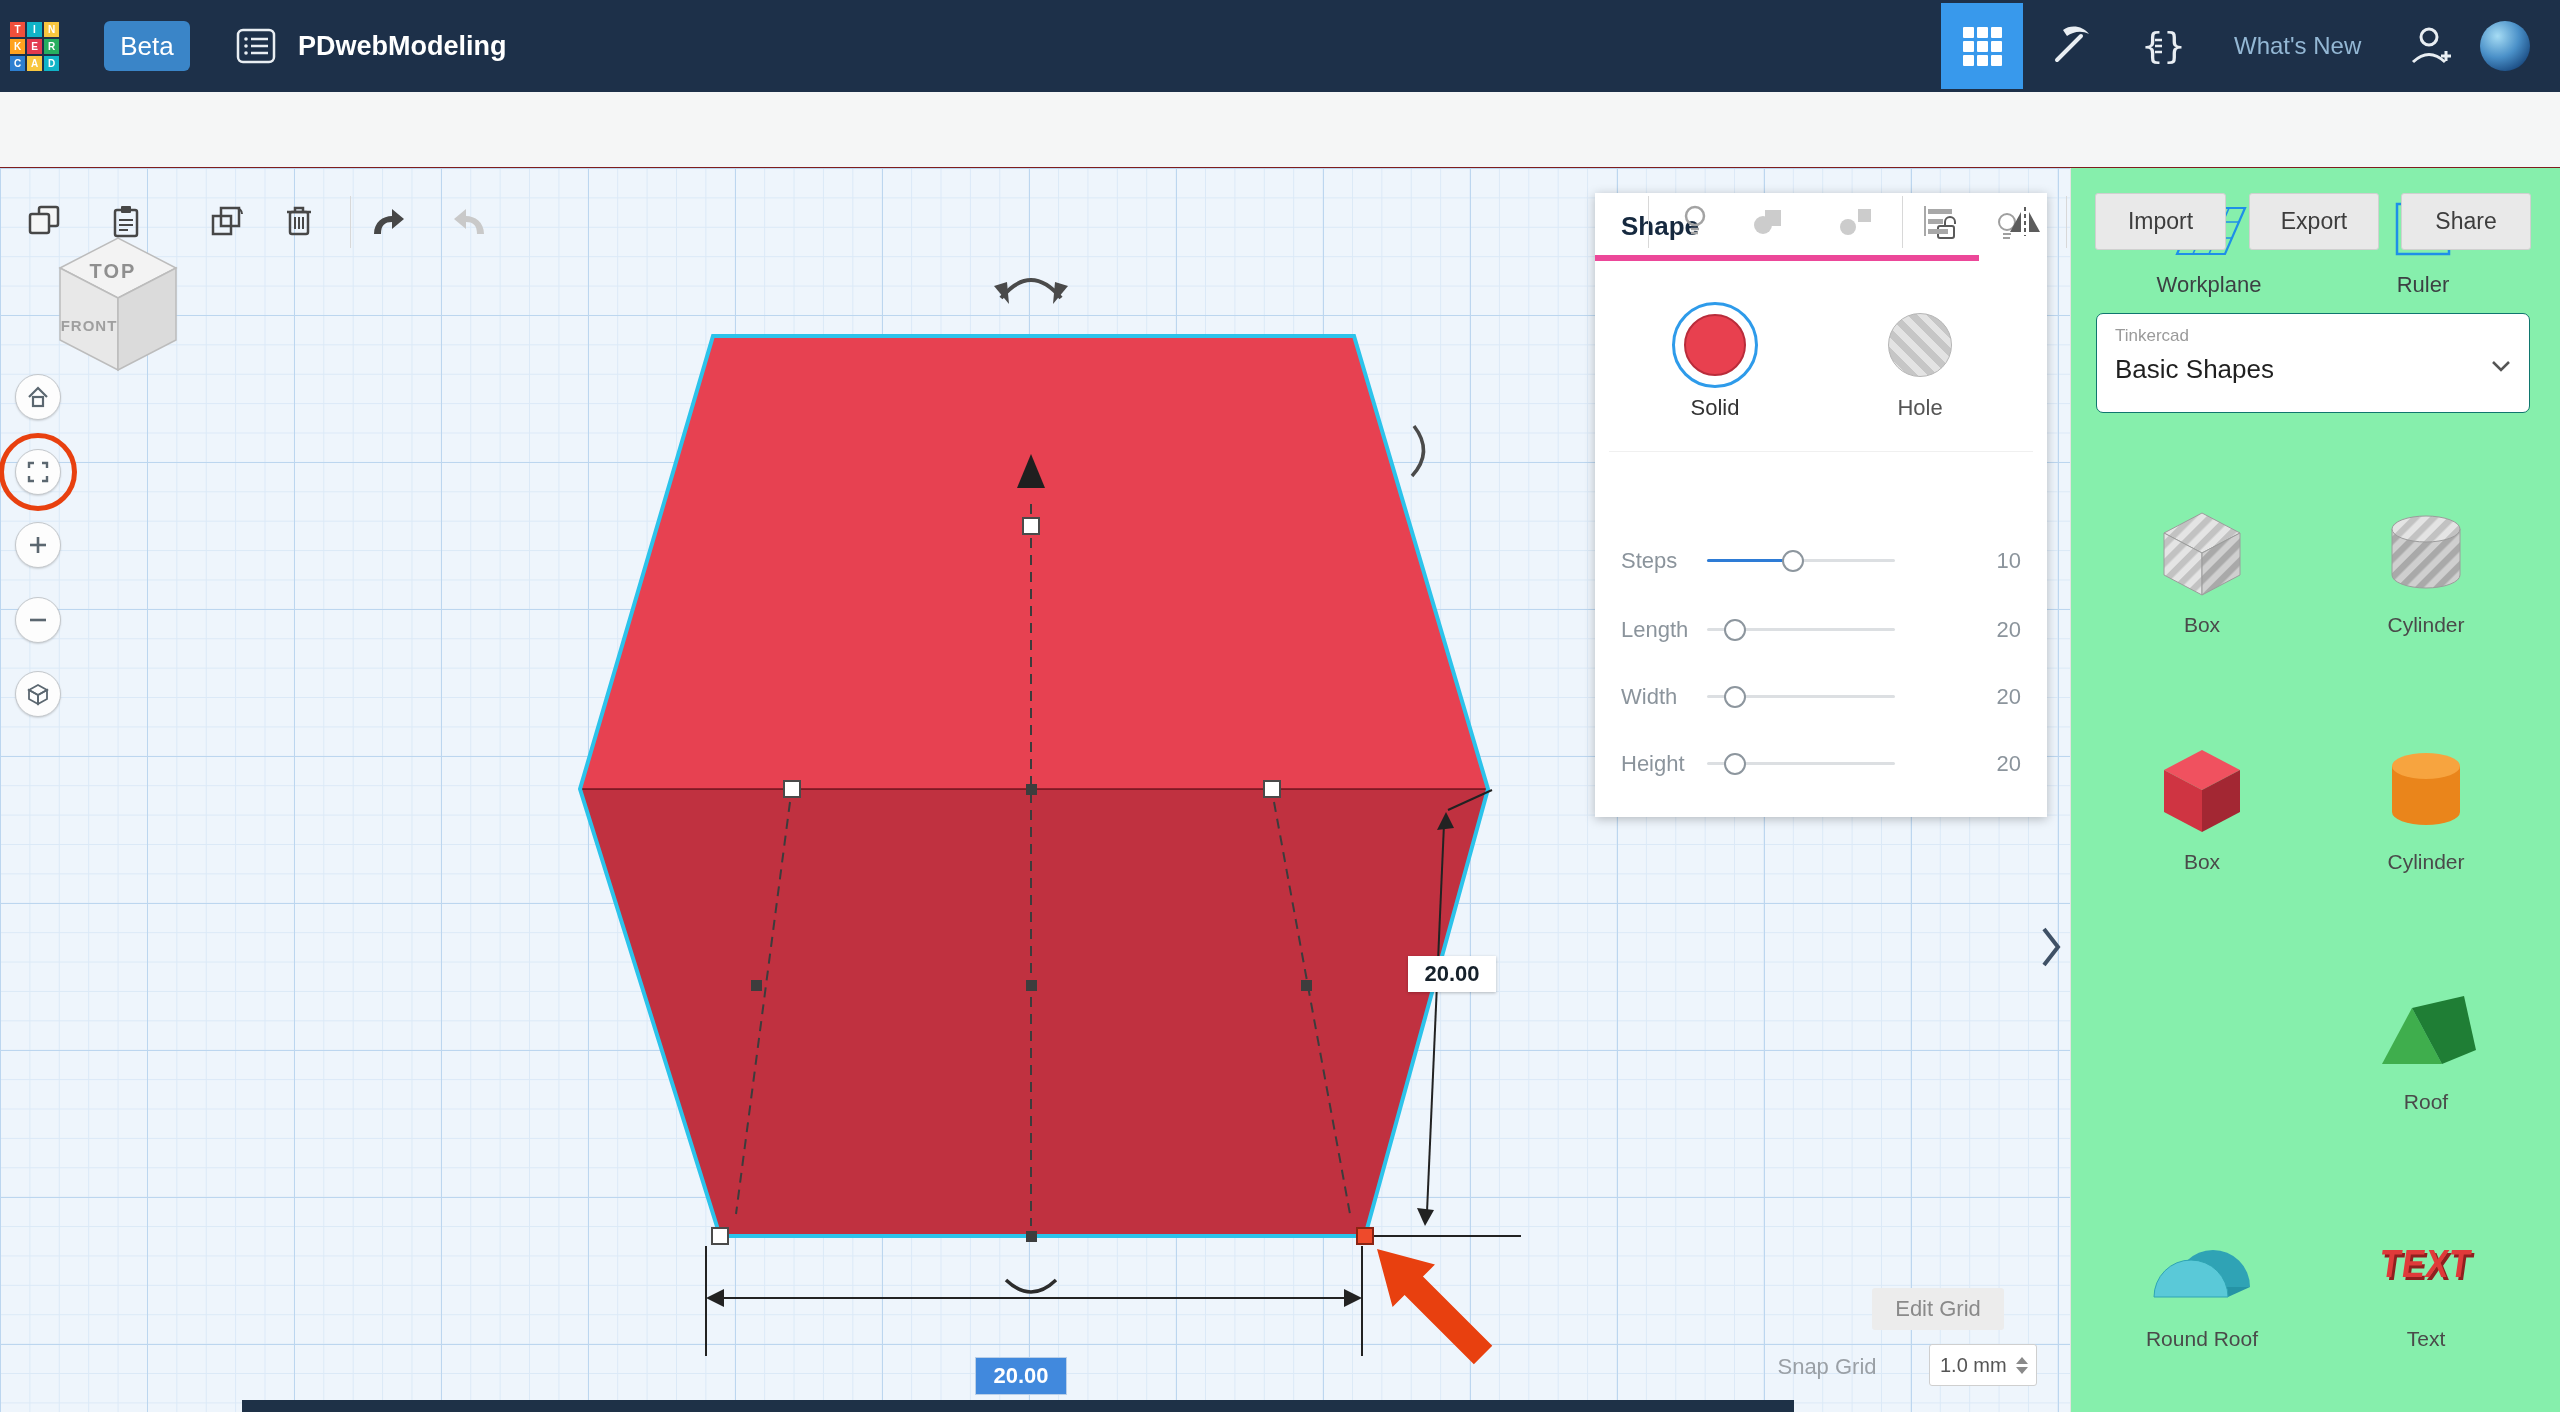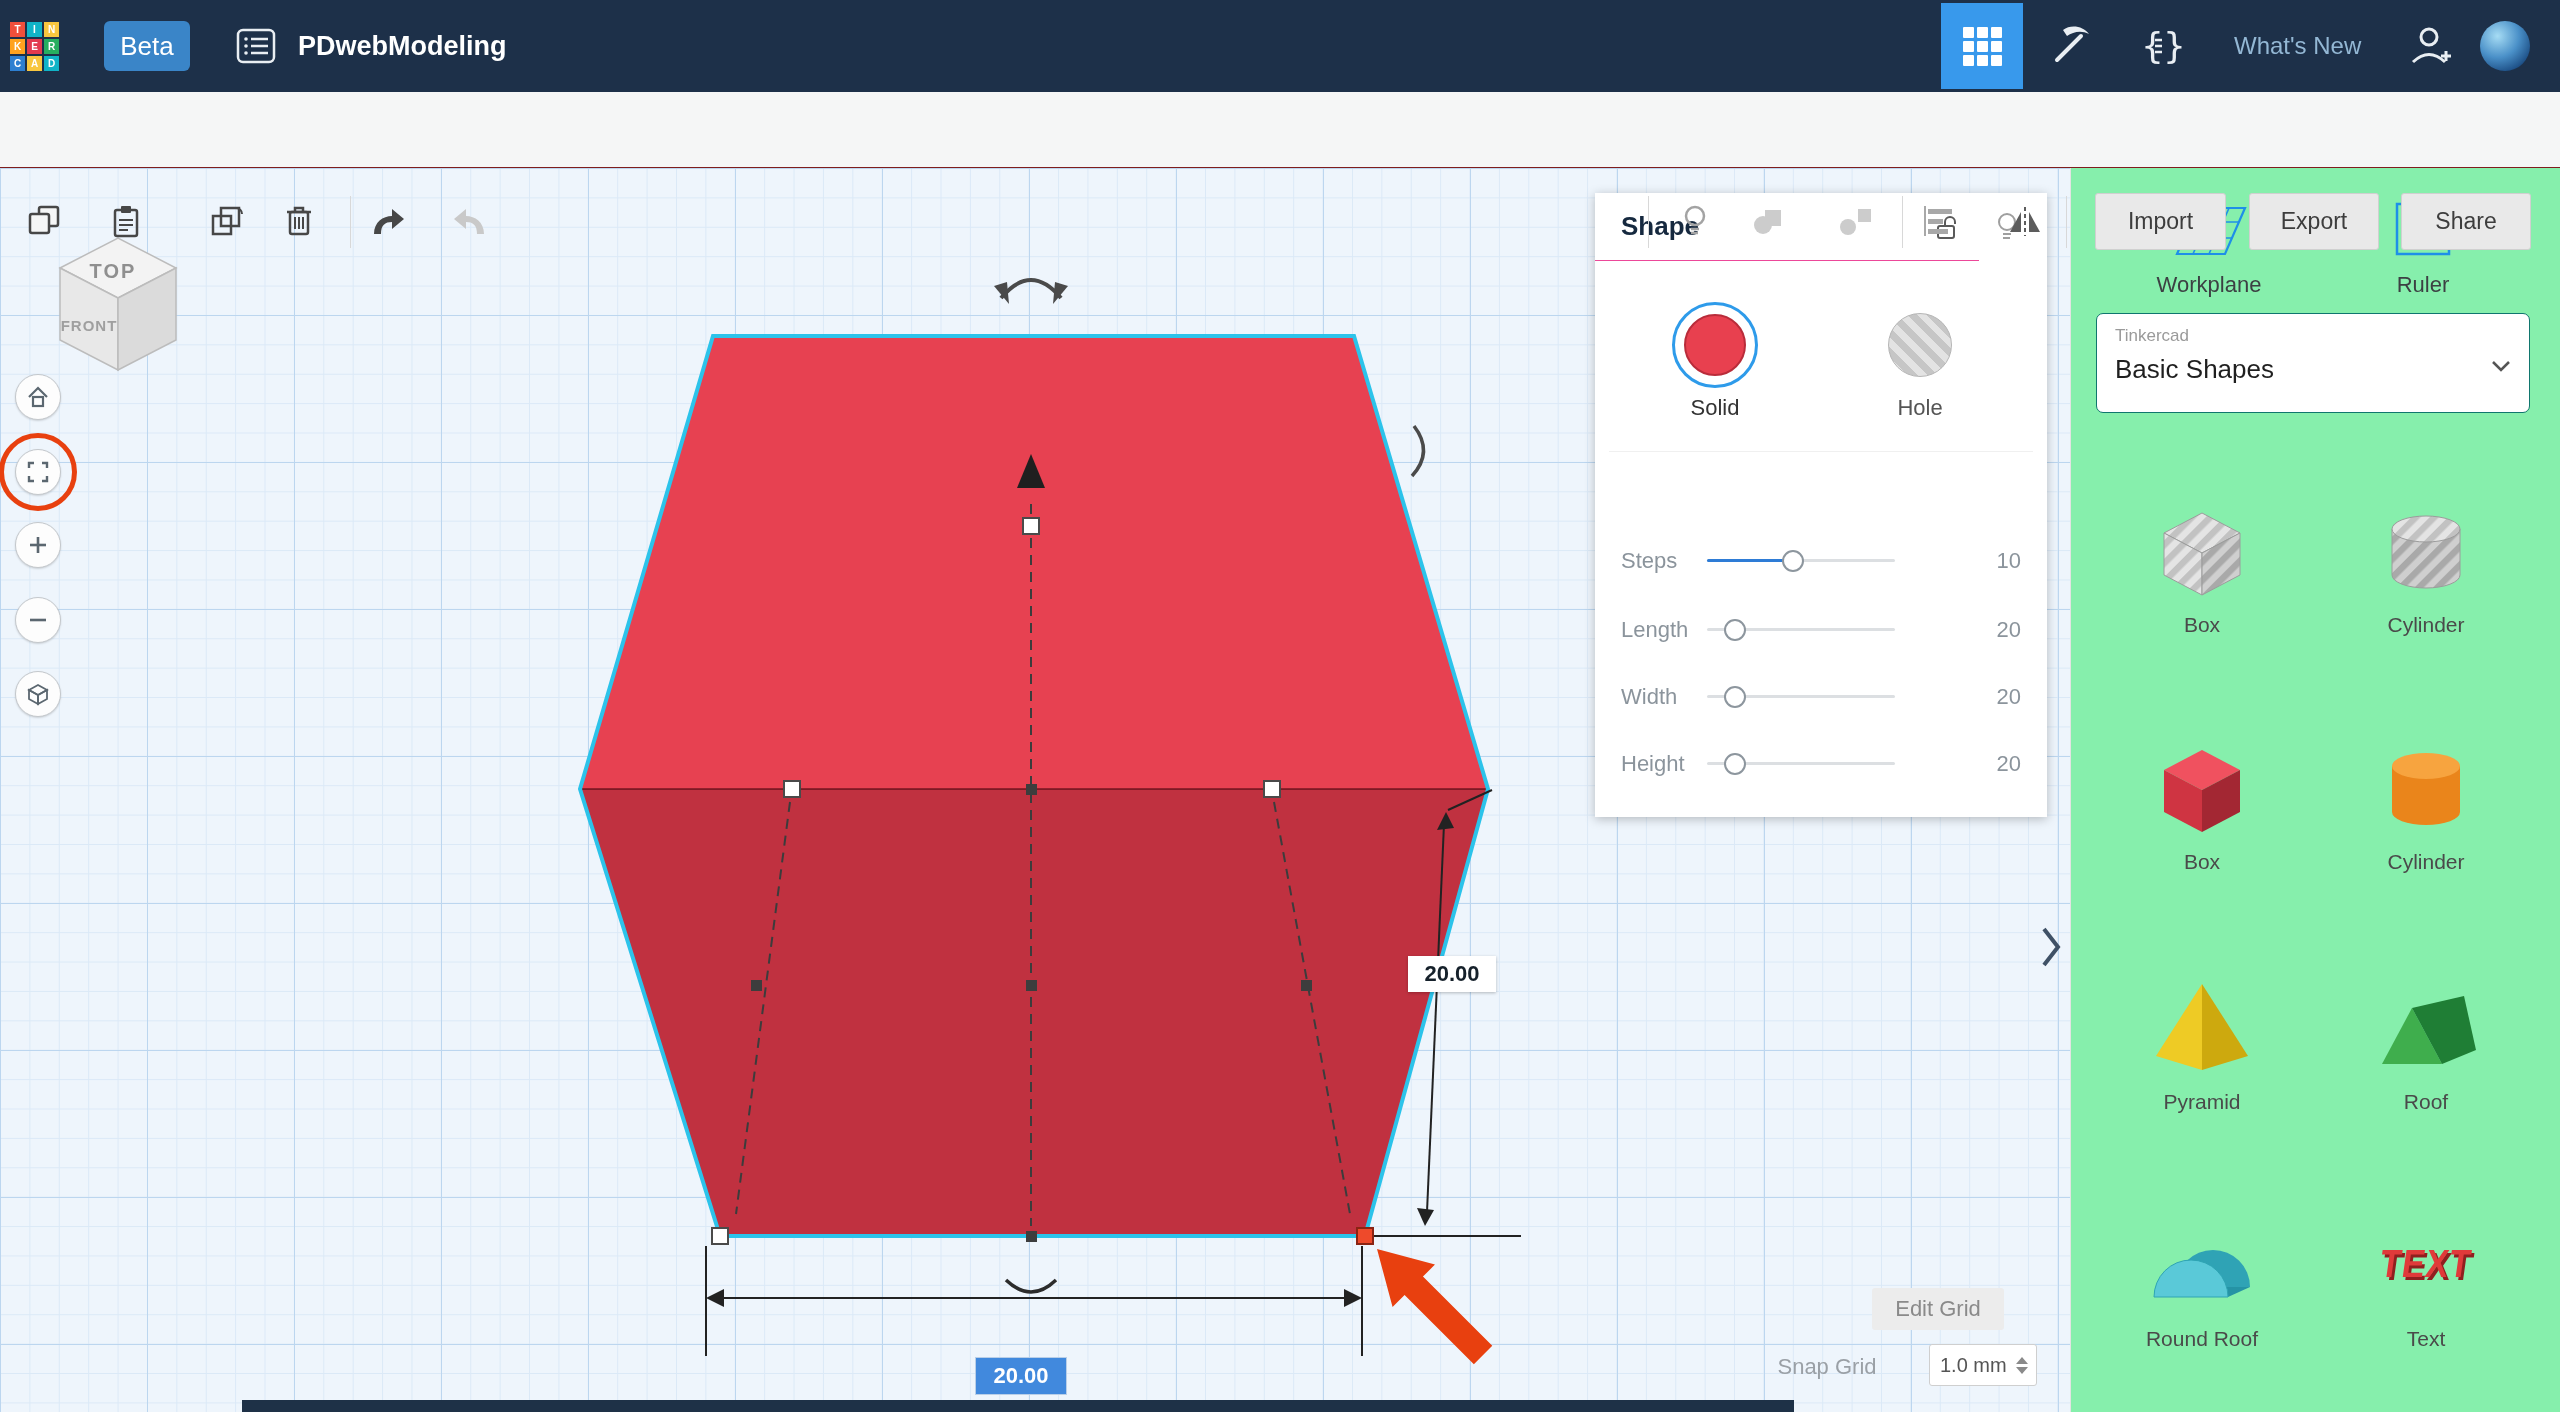--- a/index.html
+++ b/index.html
@@ -72,21 +72,21 @@
   .tri-up{width:0;height:0;border-left:6px solid transparent;border-right:6px solid transparent;
           border-bottom:7px solid #8a8a8a}
   .tri-dn{width:0;height:0;border-left:6px solid transparent;border-right:6px solid transparent;
           border-top:7px solid #8a8a8a}
   .collapse{position:absolute;left:2038px;top:756px;cursor:pointer}
   .darkstrip{position:absolute;left:242px;top:1232px;width:1552px;height:12px;background:#1e3147}
 
   
   .shape-panel{position:absolute;left:1595px;top:193px;width:452px;height:624px;background:#fff;
                box-shadow:0 2px 10px rgba(0,0,0,.25);z-index:20}
-  .sp-head{position:absolute;left:0;top:0;width:384px;height:68px;border-bottom:1px solid #ec4899}
+  .sp-head{position:absolute;left:0;top:0;width:384px;height:68px;border-bottom:6px solid #ec4899}
   .sp-title{position:absolute;left:26px;top:18px;font-size:26px;font-weight:600;color:#16293f}
   .sp-div2{position:absolute;left:14px;top:258px;width:424px;height:1px;background:#f0f0f0}
   .solidring{position:absolute;left:77px;top:109px;width:86px;height:86px;border:3px solid #2e9bea;
              border-radius:50%;display:flex;align-items:center;justify-content:center;cursor:pointer}
   .solidcore{width:62px;height:62px;border-radius:50%;background:#e8404f;border:2px solid #b92c3a}
   .holecirc{position:absolute;left:293px;top:120px;width:64px;height:64px;border-radius:50%;
             border:1px solid #b5b5b5;cursor:pointer;
             background:repeating-linear-gradient(45deg,#c6c6c6 0 7px,#e3e3e3 7px 14px)}
   .sp-lab{position:absolute;width:120px;top:202px;text-align:center;font-size:22px}
   .srow{position:absolute;left:0;width:452px;height:44px}
@@ -522,27 +522,20 @@
       </svg>
       <div class="cap">Box</div>
     </div>
     <div class="shape-item" style="left:270px;top:558px">
       <svg viewBox="0 0 120 120" width="120" height="120">
         <path d="M26 40 v46 a34 13 0 0 0 68 0 v-46" fill="#ea851b"></path>
         <ellipse cx="60" cy="40" rx="34" ry="13" fill="#f7a43f"></ellipse>
       </svg>
       <div class="cap">Cylinder</div>
     </div>
-    <div class="shape-item" style="left:46px;top:798px">
-      <svg viewBox="0 0 120 120" width="120" height="120">
-        <polygon points="14,90 60,18 60,104" fill="#eecb25"></polygon>
-        <polygon points="60,104 60,18 106,90" fill="#cda90e"></polygon>
-      </svg>
-      <div class="cap">Pyramid</div>
-    </div>
     <div class="shape-item" style="left:270px;top:798px">
       <svg viewBox="0 0 120 120" width="120" height="120">
         <polygon points="16,98 46,42 76,98" fill="#3fae4d"></polygon>
         <polygon points="46,42 98,30 110,84 76,98" fill="#1f7e35"></polygon>
       </svg>
       <div class="cap">Roof</div>
     </div>
     <div class="shape-item" style="left:46px;top:1035px">
       <svg viewBox="0 0 120 120" width="120" height="120">
         <path d="M34 84 a37 37 0 0 1 74 0 z" fill="#2fa3b5"></path>

